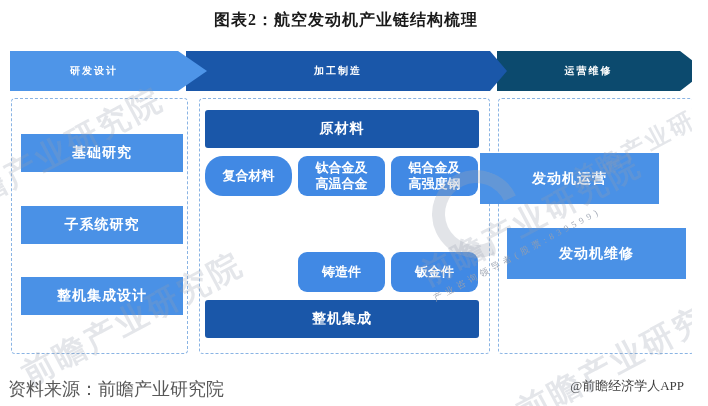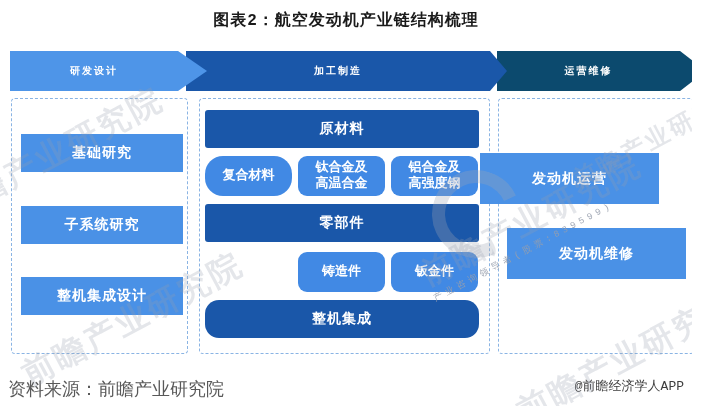--- a/index.html
+++ b/index.html
@@ -1,18 +1,18 @@
 <!DOCTYPE html>
 <html><head>
 <meta charset="utf-8">
 <style>
   html,body{margin:0;padding:0;background:#fff;}
   .canvas{
     position:relative;width:692px;height:406px;background:#ffffff;overflow:hidden;
-    font-family:Liberation Mono, monospace;
+    font-family:Liberation Serif, serif;
   }
   .title{
     position:absolute;top:10px;left:0;width:100%;text-align:center;margin:0;
     font-size:16px;font-weight:bold;color:#1a1a1a;letter-spacing:1px;
   }
   
   .arrow{
     position:absolute;top:51px;height:40px;box-sizing:border-box;
     display:flex;align-items:center;justify-content:center;
     color:#fff;font-size:10px;font-weight:bold;letter-spacing:2px;
@@ -34,21 +34,21 @@
     display:flex;align-items:center;justify-content:center;
     text-align:center;box-sizing:border-box;
   }
   .box{background:#4a91e6;font-size:14px;letter-spacing:1px;}
   .rd1{left:21px;top:134px;width:162px;height:38px;}
   .rd2{left:21px;top:206px;width:162px;height:38px;}
   .rd3{left:21px;top:277px;width:162px;height:38px;}
   .bar{left:205px;width:274px;height:38px;background:#1a57a9;border-radius:3px;font-size:14px;letter-spacing:1px;}
   .bar1{top:110px;}
   .bar2{top:204px;}
-  .bar3{top:300px;border-radius:14px;}
+  .bar3{top:300px;}
   .mbox{width:87px;height:40px;background:#4189e4;border-radius:9px;font-size:13px;line-height:1.2;white-space:pre-line;}
   .m1{left:205px;top:156px;border-radius:18px;}
   .m2{left:298px;top:156px;}
   .m3{left:391px;top:156px;}
   .c1{left:205px;top:252px;}
   .c2{left:298px;top:252px;}
   .c3{left:391px;top:252px;}
   .op1{left:480px;top:153px;width:179px;height:51px;}
   .op2{left:507px;top:228px;width:179px;height:51px;}
   
@@ -94,21 +94,20 @@
   <div class="box rd2">子系统研究</div>
   <div class="box rd3">整机集成设计</div>
 
   <div class="bar bar1">原材料</div>
   <div class="mbox m1">复合材料</div>
   <div class="mbox m2">钛合金及
 高温合金</div>
   <div class="mbox m3">铝合金及
 高强度钢</div>
 
-  <div class="bar bar2">零部件</div>
   <div class="mbox c2">铸造件</div>
   <div class="mbox c3">钣金件</div>
 
   <div class="bar bar3">整机集成</div>
 
   <div class="box op1">发动机运营</div>
   <div class="box op2">发动机维修</div>
 
   <div class="wm" style="left:-55px;top:190px;">
     <span>前瞻产业研究院</span>

